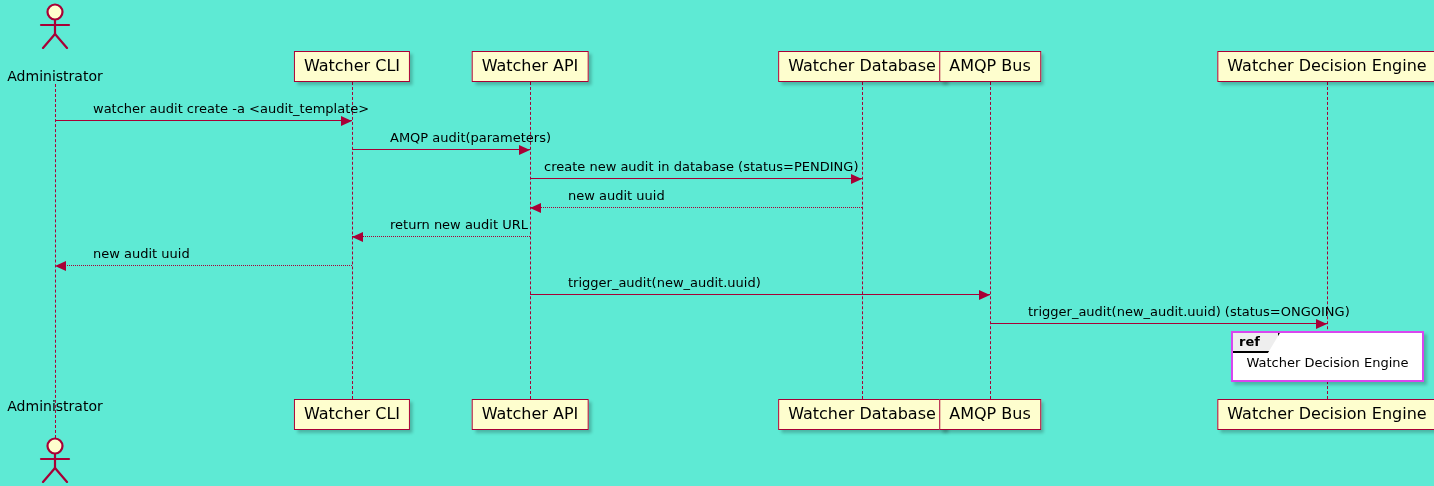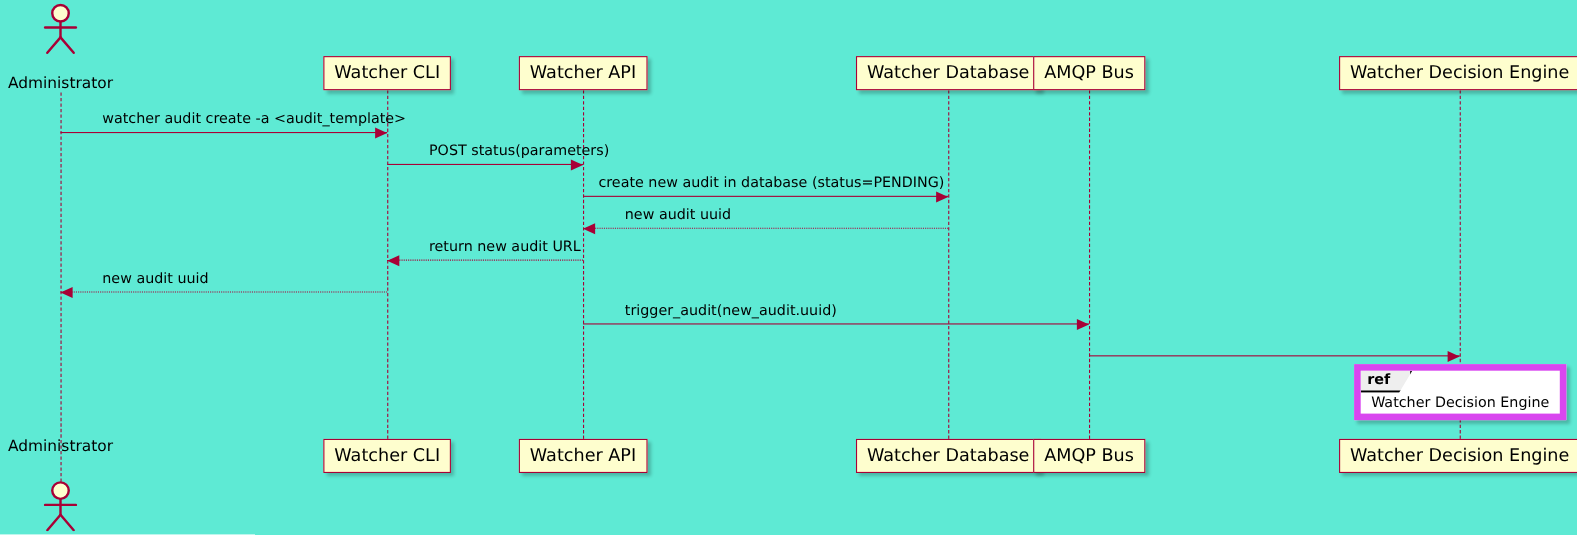--- a/index.html
+++ b/index.html
@@ -77,21 +77,21 @@
     position: absolute;
     font-size: 13px;
     color: #000000;
     white-space: nowrap;
     margin-left: 28px;
   }
   .ref-box {
     position: absolute;
     box-sizing: border-box;
     background: #ffffff;
-    border: 6px solid #d946ef;
+    border: 2px solid #d946ef;
     box-shadow: 3px 3px 3px rgba(0,0,0,0.22);
     padding-left: 44px;
   }
   .ref-tab {
     position: absolute;
     left: 0;
     top: 0;
     height: 20px;
     box-sizing: border-box;
     background: #EEEEEE;
@@ -154,37 +154,38 @@
     <div class="participant" style="left: 862px; top: 399px;">Watcher Database</div>
     <div class="participant" style="left: 990px; top: 51px;">AMQP Bus</div>
     <div class="participant" style="left: 990px; top: 399px;">AMQP Bus</div>
     <div class="participant" style="left: 1327px; top: 51px;">Watcher Decision Engine</div>
     <div class="participant" style="left: 1327px; top: 399px;">Watcher Decision Engine</div>
     <div class="msg-line" style="left: 55px; width: 297px; top: 120px;"></div>
     <div class="arrow-head right" style="top: 115.5px; left: 341px;"></div>
     <div class="msg-label" style="left: 65px; top: 101px;">watcher audit create -a &lt;audit_template&gt;</div>
     <div class="msg-line" style="left: 352px; width: 178px; top: 149px;"></div>
     <div class="arrow-head right" style="top: 144.5px; left: 519px;"></div>
-    <div class="msg-label" style="left: 362px; top: 130px;">POST status(parameters)</div>
+    <div class="msg-label" style="left: 362px; top: 130px;">AMQP audit(parameters)</div>
     <div class="msg-line" style="left: 530px; width: 332px; top: 178px;"></div>
     <div class="arrow-head right" style="top: 173.5px; left: 851px;"></div>
     <div class="msg-label" style="left: 516px; top: 159px;">create new audit in database (status=PENDING)</div>
     <div class="msg-line dotted" style="left: 530px; width: 332px; top: 207px;"></div>
     <div class="arrow-head left" style="top: 202.5px; left: 530px;"></div>
     <div class="msg-label" style="left: 540px; top: 188px;">new audit uuid</div>
     <div class="msg-line dotted" style="left: 352px; width: 178px; top: 236px;"></div>
     <div class="arrow-head left" style="top: 231.5px; left: 352px;"></div>
     <div class="msg-label" style="left: 362px; top: 217px;">return new audit URL</div>
     <div class="msg-line dotted" style="left: 55px; width: 297px; top: 265px;"></div>
     <div class="arrow-head left" style="top: 260.5px; left: 55px;"></div>
     <div class="msg-label" style="left: 65px; top: 246px;">new audit uuid</div>
     <div class="msg-line" style="left: 530px; width: 460px; top: 294px;"></div>
     <div class="arrow-head right" style="top: 289.5px; left: 979px;"></div>
     <div class="msg-label" style="left: 540px; top: 275px; text-align: center;">trigger_audit(new_audit.uuid)</div>
     <div class="msg-line" style="left: 990px; width: 337px; top: 323px;"></div>
     <div class="arrow-head right" style="top: 318.5px; left: 1316px;"></div>
+    <div class="msg-label" style="left: 1000px; top: 304px;">trigger_audit(new_audit.uuid) (status=ONGOING)</div>
     <div class="ref-box" style="left: 1231px; top: 331px; width: 193px; height: 51px;">
       <div class="ref-tab">ref</div>
       <div class="ref-body">
         <div>Watcher Decision Engine</div>
       </div>
     </div>
   </div>
 
 </body></html>

